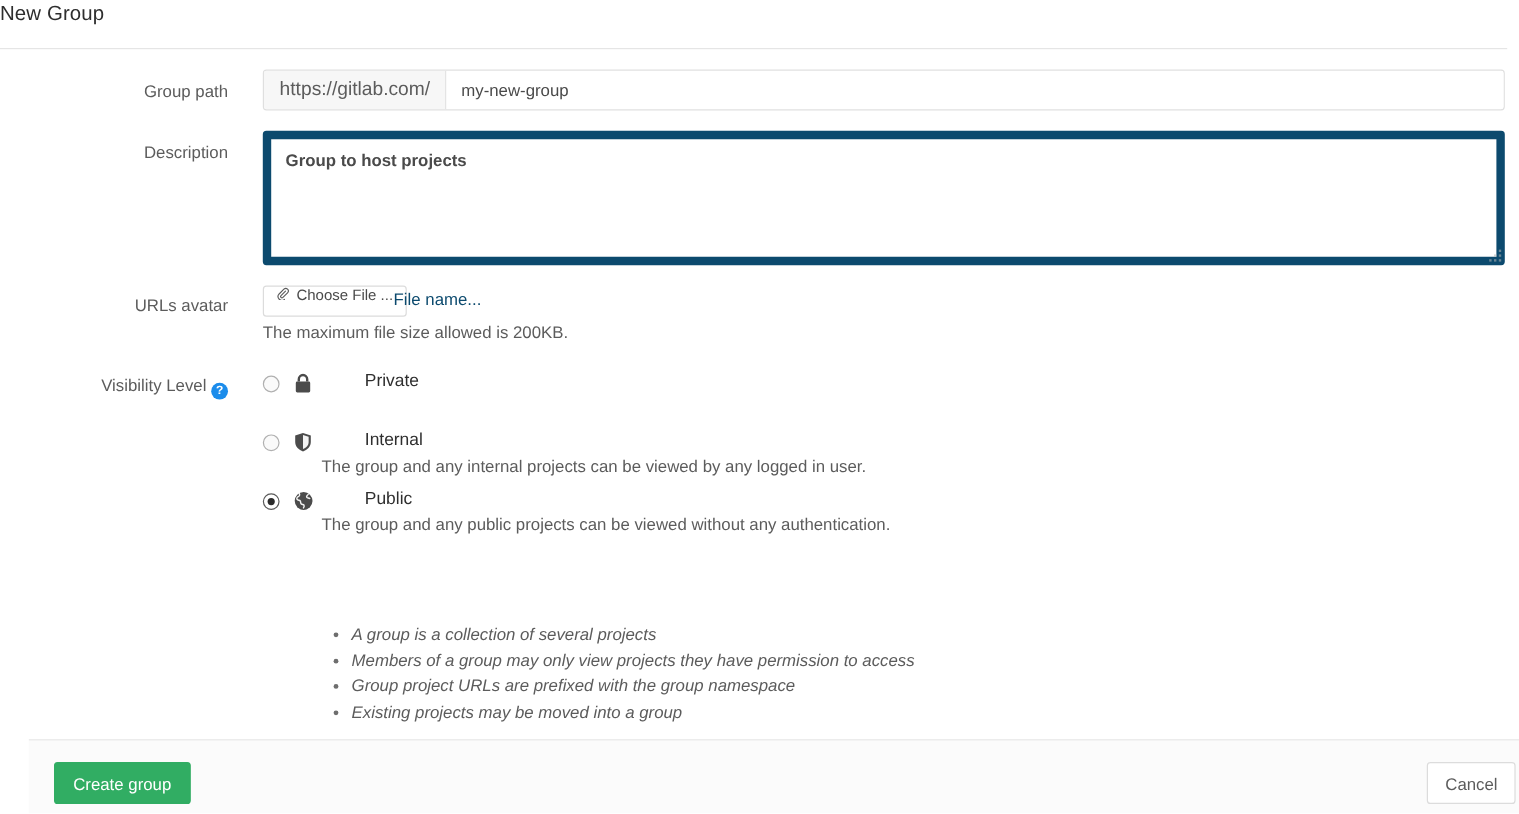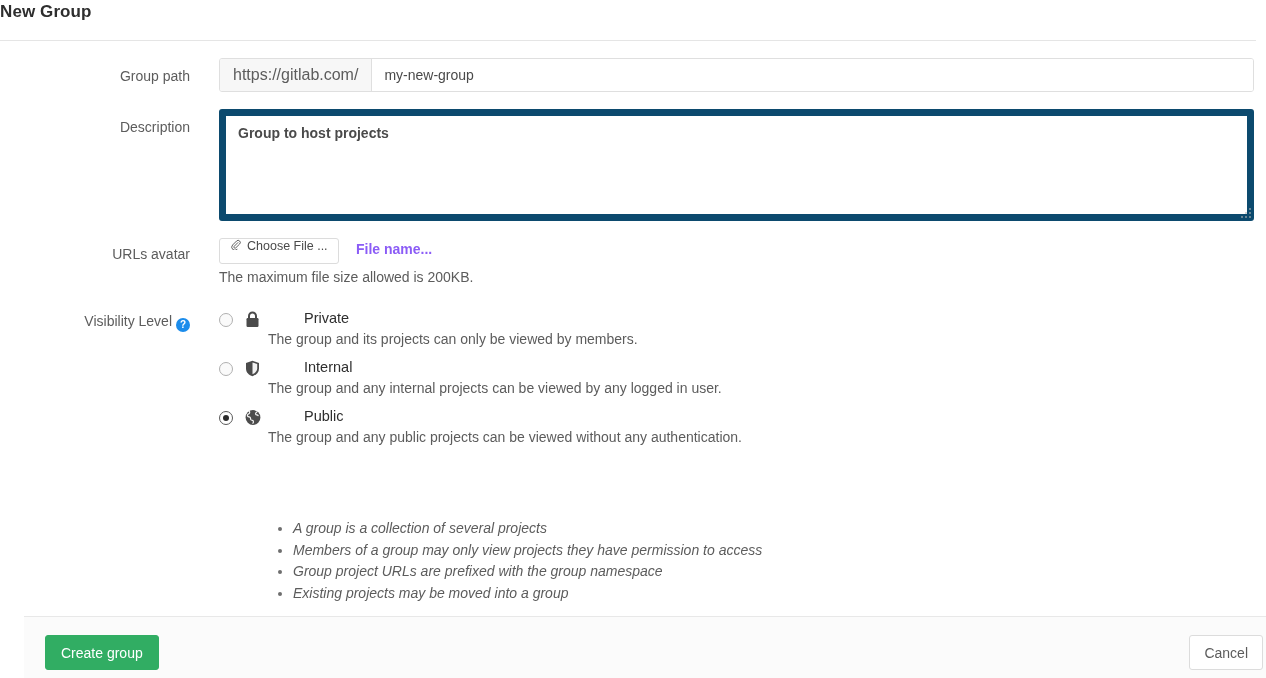--- a/index.html
+++ b/index.html
@@ -25,21 +25,21 @@
   .page-header {
     position: absolute;
     left: 0; top: 0;
     width: 1266px;
     height: 41px;
   }
   .page-title {
     position: absolute;
     left: 0; top: 2px;
     font-size: 17px;
-    font-weight: bold;
+    font-weight: normal;
     color: #2e2e2e;
     letter-spacing: 0.1px;
   }
   .header-rule {
     position: absolute;
     left: 0; top: 40px;
     width: 1256px;
     height: 1px;
     background: #e5e5e5;
   }
@@ -172,25 +172,24 @@
     color: #4a4a4a;
     cursor: pointer;
   }
   .paperclip {
     display: inline-block;
     width: 11px;
     height: 11px;
   }
   .file-name {
     position: absolute;
-    left: 356px;
+    left: 328px;
     top: 3px;
     font-size: 14px;
-    color: #8b5cf6;
-    font-weight: bold;
+    color: #0c4a6e;
   }
   .avatar-hint {
     position: absolute;
     left: 219px;
     top: 31px;
     font-size: 14px;
     color: #5c5c5c;
   }
 
   
@@ -368,21 +367,20 @@
 
       <div class="vis-option">
         <input class="vis-radio" type="radio" name="visibility" style="">
         <span class="vis-icon">
           <svg width="15" height="17" viewBox="0 0 15 17">
             <path d="M4 7V5a3.5 3.5 0 0 1 7 0v2" fill="none" stroke="#4b4b4b" stroke-width="2"></path>
             <rect x="1.5" y="7" width="12" height="9" rx="1.2" fill="#4b4b4b"></rect>
           </svg>
         </span>
         <span class="vis-name">Private</span>
-        <span class="vis-desc">The group and its projects can only be viewed by members.</span>
       </div>
 
       <div class="vis-option">
         <input class="vis-radio" type="radio" name="visibility" style="">
         <span class="vis-icon">
           <svg width="15" height="17" viewBox="0 0 15 17">
             <path d="M7.5 0.8 14 3v5.4c0 4.1-3.1 6.7-6.5 7.8C4.1 15.1 1 12.5 1 8.4V3z" fill="#4b4b4b"></path>
             <path d="M7.5 2.6v11.6c2.4-.9 4.7-2.9 4.7-5.9V3.9z" fill="#f2f2f2"></path>
           </svg>
         </span>

